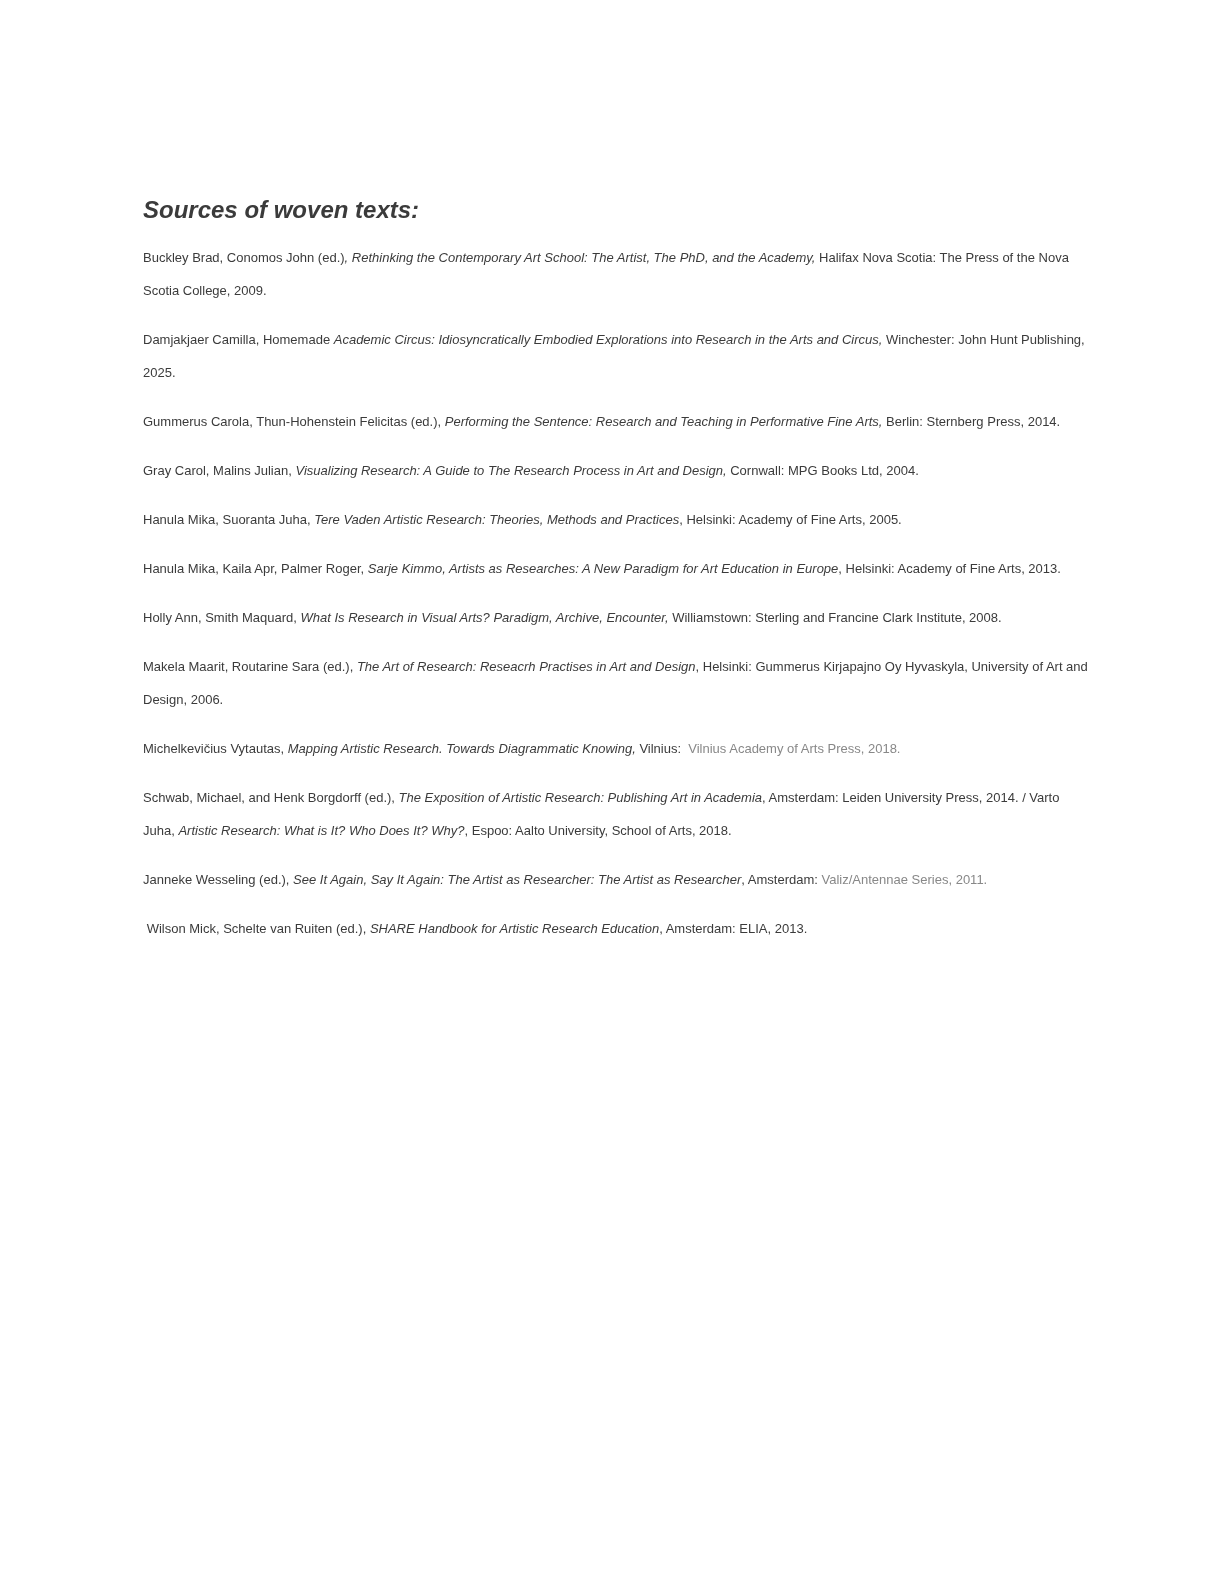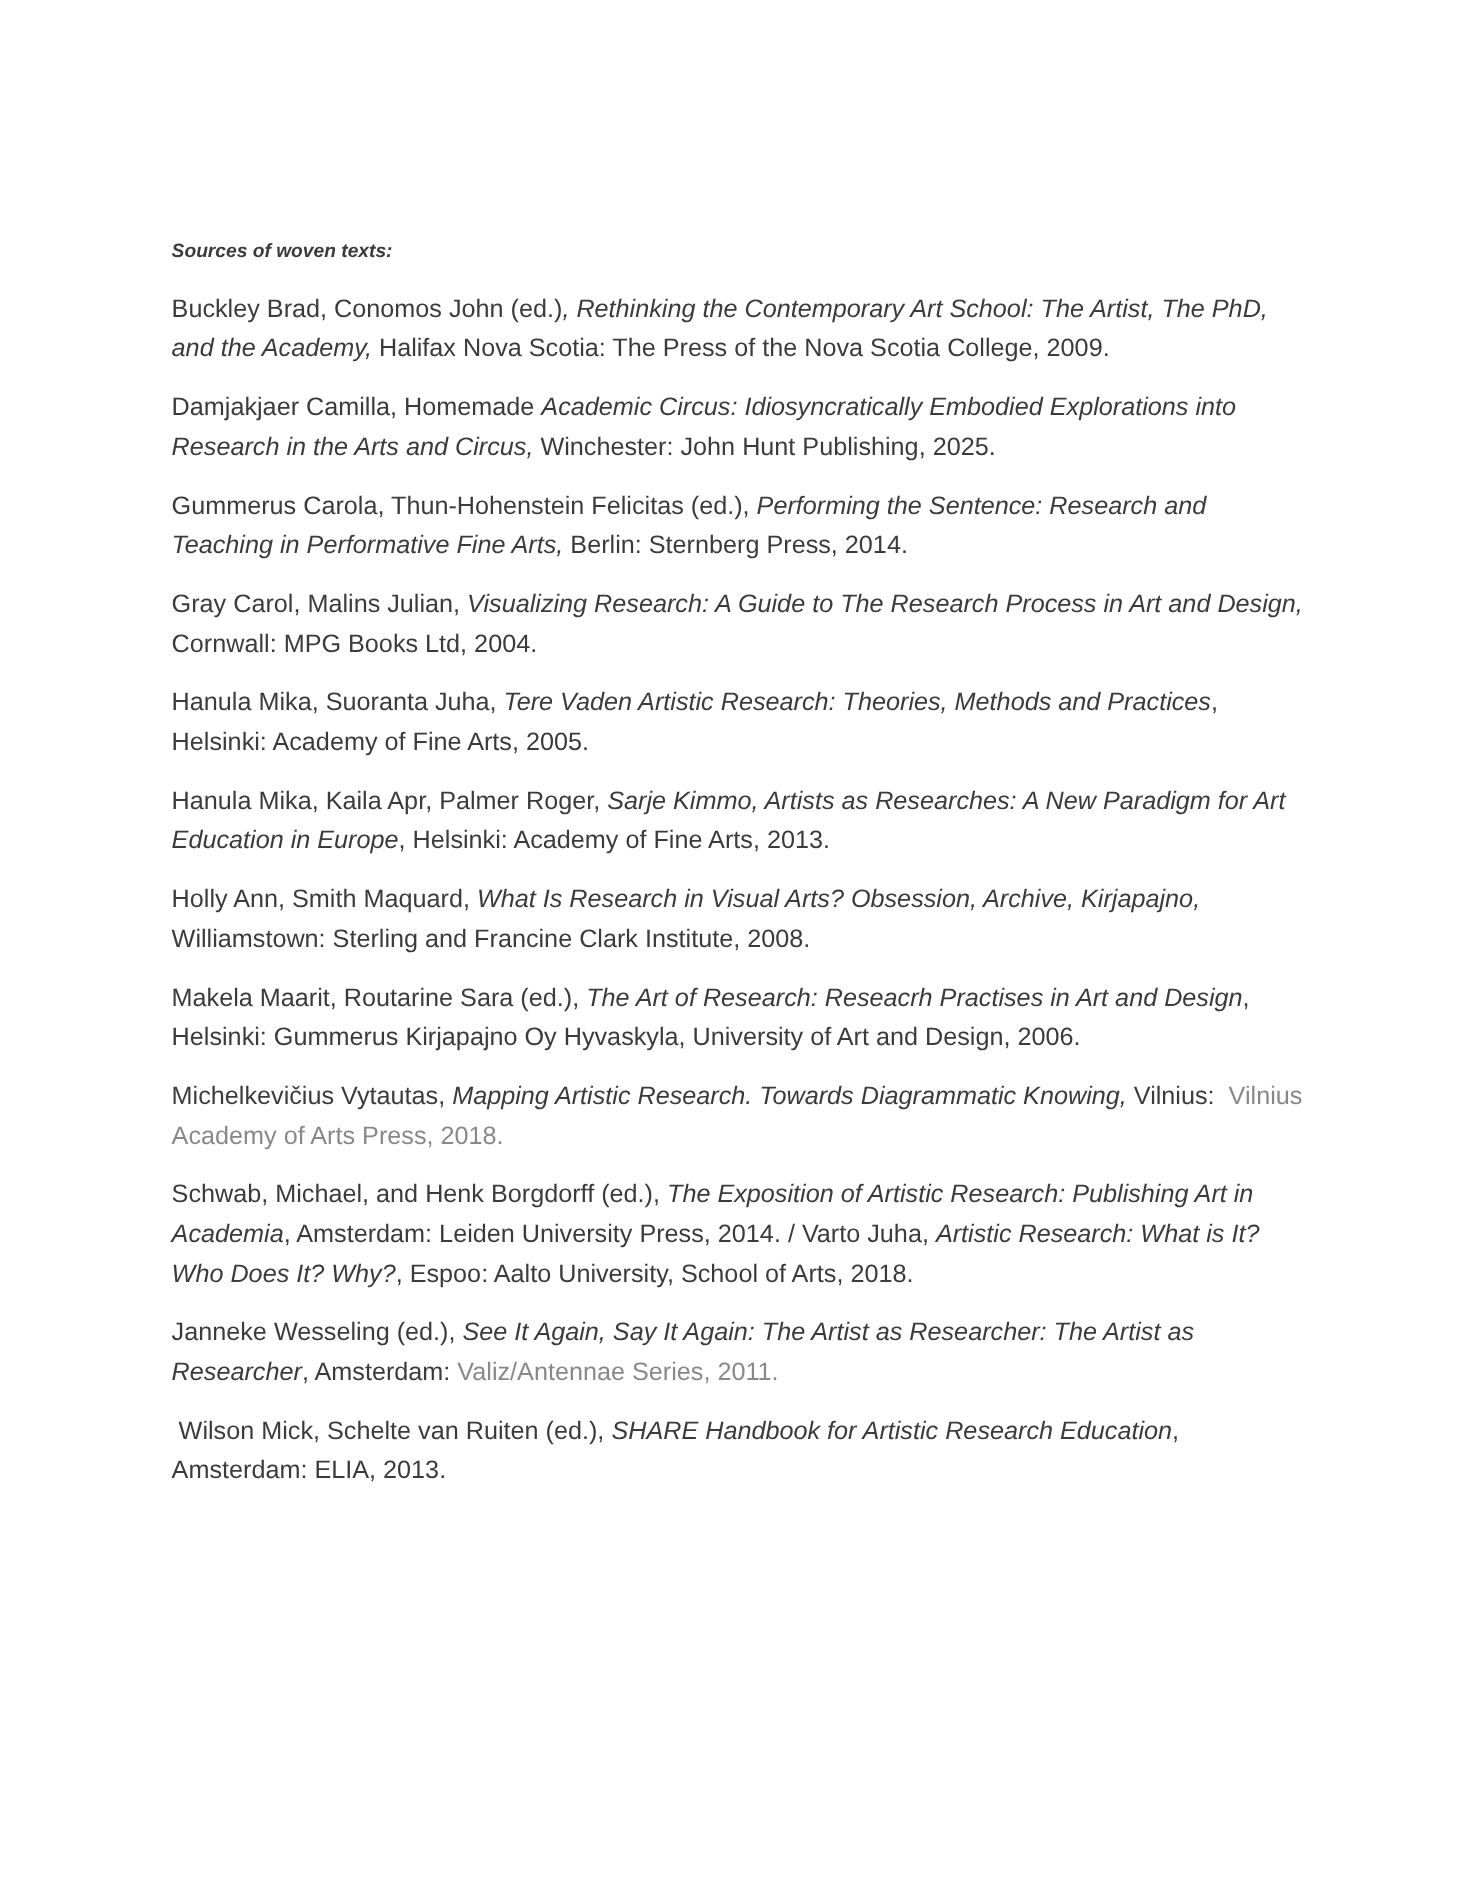--- a/index.html
+++ b/index.html
@@ -12,29 +12,29 @@
   .page{
     width:1226px;
     height:1587px;
     background:var(--bg);
     padding:193px 136px 40px 143px;
     font-family:"Liberation Sans","DejaVu Sans",sans-serif;
     color:var(--text);
     overflow:hidden;
   }
   .heading{
-    font-size:16px;
+    font-size:24px;
     font-weight:bold;
     font-style:italic;
     line-height:33px;
     margin:0 0 15px 0;
     color:var(--text);
   }
   .cite{
-    font-size:21px;
+    font-size:13px;
     line-height:33px;
     margin:0 0 16px 0;
     max-width:948px;
     white-space:pre-wrap;
     color:var(--text);
   }
   .it{font-style:italic;}
   .muted{color:var(--muted);}
 </style>
 </head>
@@ -42,20 +42,20 @@
 
 <div class="page">
   <p class="heading">Sources of woven texts:</p>
   <div>
       <p class="cite"><span>Buckley Brad, Conomos John (ed.)</span><span class="it">, Rethinking the Contemporary Art School: The Artist, The PhD, and the Academy,</span><span> Halifax Nova Scotia: The Press of the Nova Scotia College, 2009.</span></p>
       <p class="cite"><span>Damjakjaer Camilla, Homemade </span><span class="it">Academic Circus: Idiosyncratically Embodied Explorations into Research in the Arts and Circus,</span><span> Winchester: John Hunt Publishing, 2025.</span></p>
       <p class="cite"><span>Gummerus Carola, Thun-Hohenstein Felicitas (ed.), </span><span class="it">Performing the Sentence: Research and Teaching in Performative Fine Arts,</span><span> Berlin: Sternberg Press, 2014.</span></p>
       <p class="cite"><span>Gray Carol, Malins Julian, </span><span class="it">Visualizing Research: A Guide to The Research Process in Art and Design,</span><span> Cornwall: MPG Books Ltd, 2004.</span></p>
       <p class="cite"><span>Hanula Mika, Suoranta Juha, </span><span class="it">Tere Vaden Artistic Research: Theories, Methods and Practices</span><span>, Helsinki: Academy of Fine Arts, 2005.</span></p>
       <p class="cite"><span>Hanula Mika, Kaila Apr, Palmer Roger, </span><span class="it">Sarje Kimmo, Artists as Researches: A New Paradigm for Art Education in Europe</span><span>, Helsinki: Academy of Fine Arts, 2013.</span></p>
-      <p class="cite"><span>Holly Ann, Smith Maquard, </span><span class="it">What Is Research in Visual Arts? Obsession, Archive, Kirjapajno,</span><span> Williamstown: Sterling and Francine Clark Institute, 2008.</span></p>
+      <p class="cite"><span>Holly Ann, Smith Maquard, </span><span class="it">What Is Research in Visual Arts? Paradigm, Archive, Encounter,</span><span> Williamstown: Sterling and Francine Clark Institute, 2008.</span></p>
       <p class="cite"><span>Makela Maarit, Routarine Sara (ed.), </span><span class="it">The Art of Research: Reseacrh Practises in Art and Design</span><span>, Helsinki: Gummerus Kirjapajno Oy Hyvaskyla, University of Art and Design, 2006.</span></p>
       <p class="cite"><span>Michelkevičius Vytautas, </span><span class="it">Mapping Artistic Research. Towards Diagrammatic Knowing,</span><span> Vilnius:  </span><span class="muted">Vilnius Academy of Arts Press, 2018.</span></p>
       <p class="cite"><span>Schwab, Michael, and Henk Borgdorff (ed.), </span><span class="it">The Exposition of Artistic Research: Publishing Art in Academia</span><span>, Amsterdam: Leiden University Press, 2014. / Varto Juha, </span><span class="it">Artistic Research: What is It? Who Does It? Why?</span><span>, Espoo: Aalto University, School of Arts, 2018.</span></p>
       <p class="cite"><span>Janneke Wesseling (ed.), </span><span class="it">See It Again, Say It Again: The Artist as Researcher: The Artist as Researcher</span><span>, Amsterdam: </span><span class="muted">Valiz/Antennae Series, 2011.</span></p>
       <p class="cite"><span> Wilson Mick, Schelte van Ruiten (ed.), </span><span class="it">SHARE Handbook for Artistic Research Education</span><span>, Amsterdam: ELIA, 2013.</span></p>
     </div>
 </div>
 
 </body></html>

